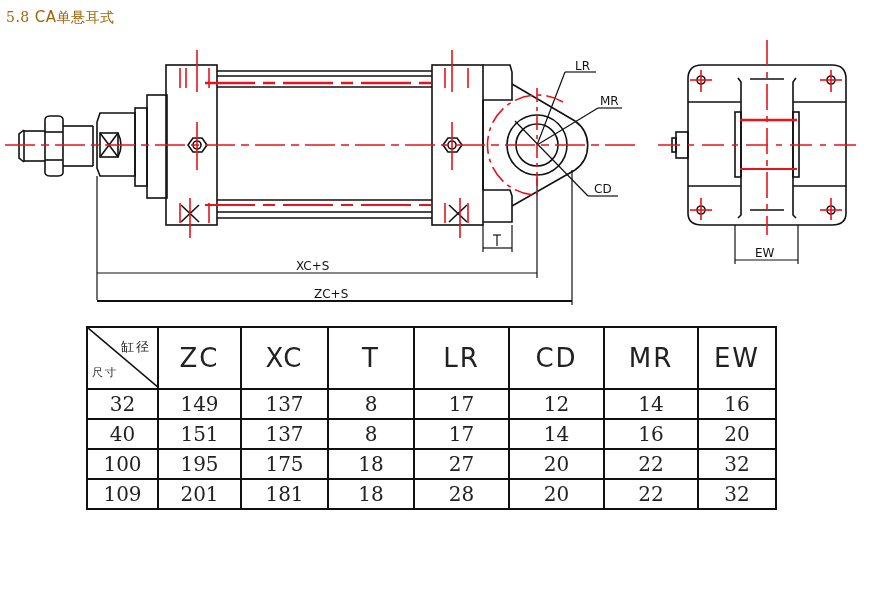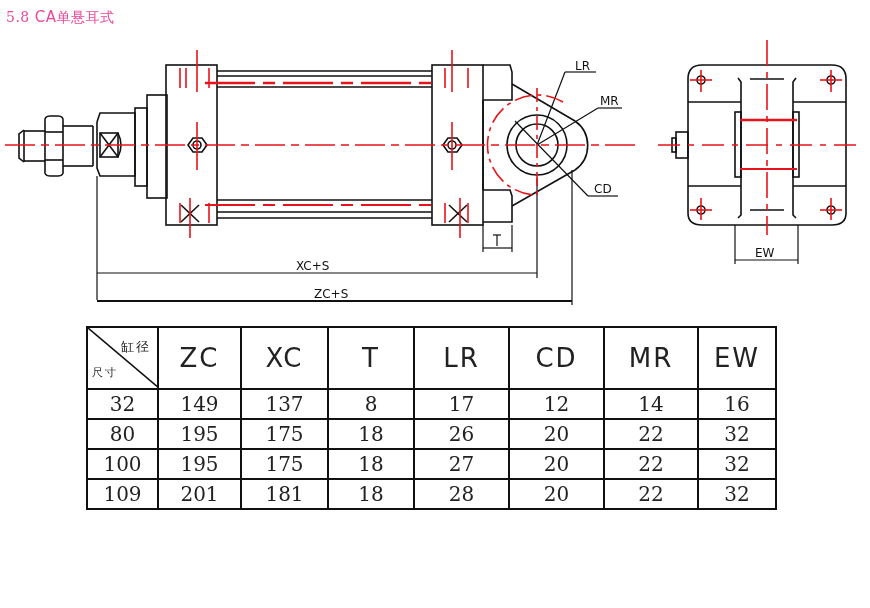--- a/index.html
+++ b/index.html
@@ -1,17 +1,17 @@
 <!DOCTYPE html>
 <html><head>
 <meta charset="utf-8">
 <style>
   html, body { margin: 0; padding: 0; background: #ffffff; }
   body { width: 870px; height: 608px; position: relative; overflow: hidden; font-family: "DejaVu Sans", sans-serif; }
-  .title { position: absolute; left: 6px; top: 8px; font-size: 14px; color: #ec4899; font-family: "DejaVu Serif", serif; letter-spacing: 0.5px; }
+  .title { position: absolute; left: 6px; top: 8px; font-size: 14px; color: #a16207; font-family: "DejaVu Serif", serif; letter-spacing: 0.5px; }
   .title .code { font-family: "DejaVu Sans", sans-serif; font-size: 15px; }
   svg.drawing { position: absolute; left: 0; top: 0; }
   .dimtxt { font-family: "DejaVu Sans", sans-serif; font-size: 12px; fill: #111; }
   table.spec { position: absolute; left: 86px; top: 326px; border-collapse: collapse; table-layout: fixed; }
   table.spec td, table.spec th { border: 2px solid #111; text-align: center; padding: 0; color: #222; }
   table.spec th { height: 60px; font-weight: normal; font-family: "DejaVu Sans", sans-serif; font-size: 26px; letter-spacing: 2px; }
   table.spec td { height: 28px; font-family: "DejaVu Serif", serif; font-size: 20px; }
   .corner { position: relative; }
   .corner svg { position: absolute; left: 0; top: 0; }
   .corner .bore { position: absolute; right: 6px; top: 10px; font-size: 13px; font-family: "DejaVu Serif", serif; }
@@ -207,28 +207,28 @@
         <td>32</td>
         <td>149</td>
         <td>137</td>
         <td>8</td>
         <td>17</td>
         <td>12</td>
         <td>14</td>
         <td>16</td>
       </tr>
       <tr>
-        <td>80</td>
-        <td>195</td>
-        <td>175</td>
-        <td>18</td>
-        <td>26</td>
+        <td>40</td>
+        <td>151</td>
+        <td>137</td>
+        <td>8</td>
+        <td>17</td>
+        <td>14</td>
+        <td>16</td>
         <td>20</td>
-        <td>22</td>
-        <td>32</td>
       </tr>
       <tr>
         <td>100</td>
         <td>195</td>
         <td>175</td>
         <td>18</td>
         <td>27</td>
         <td>20</td>
         <td>22</td>
         <td>32</td>

